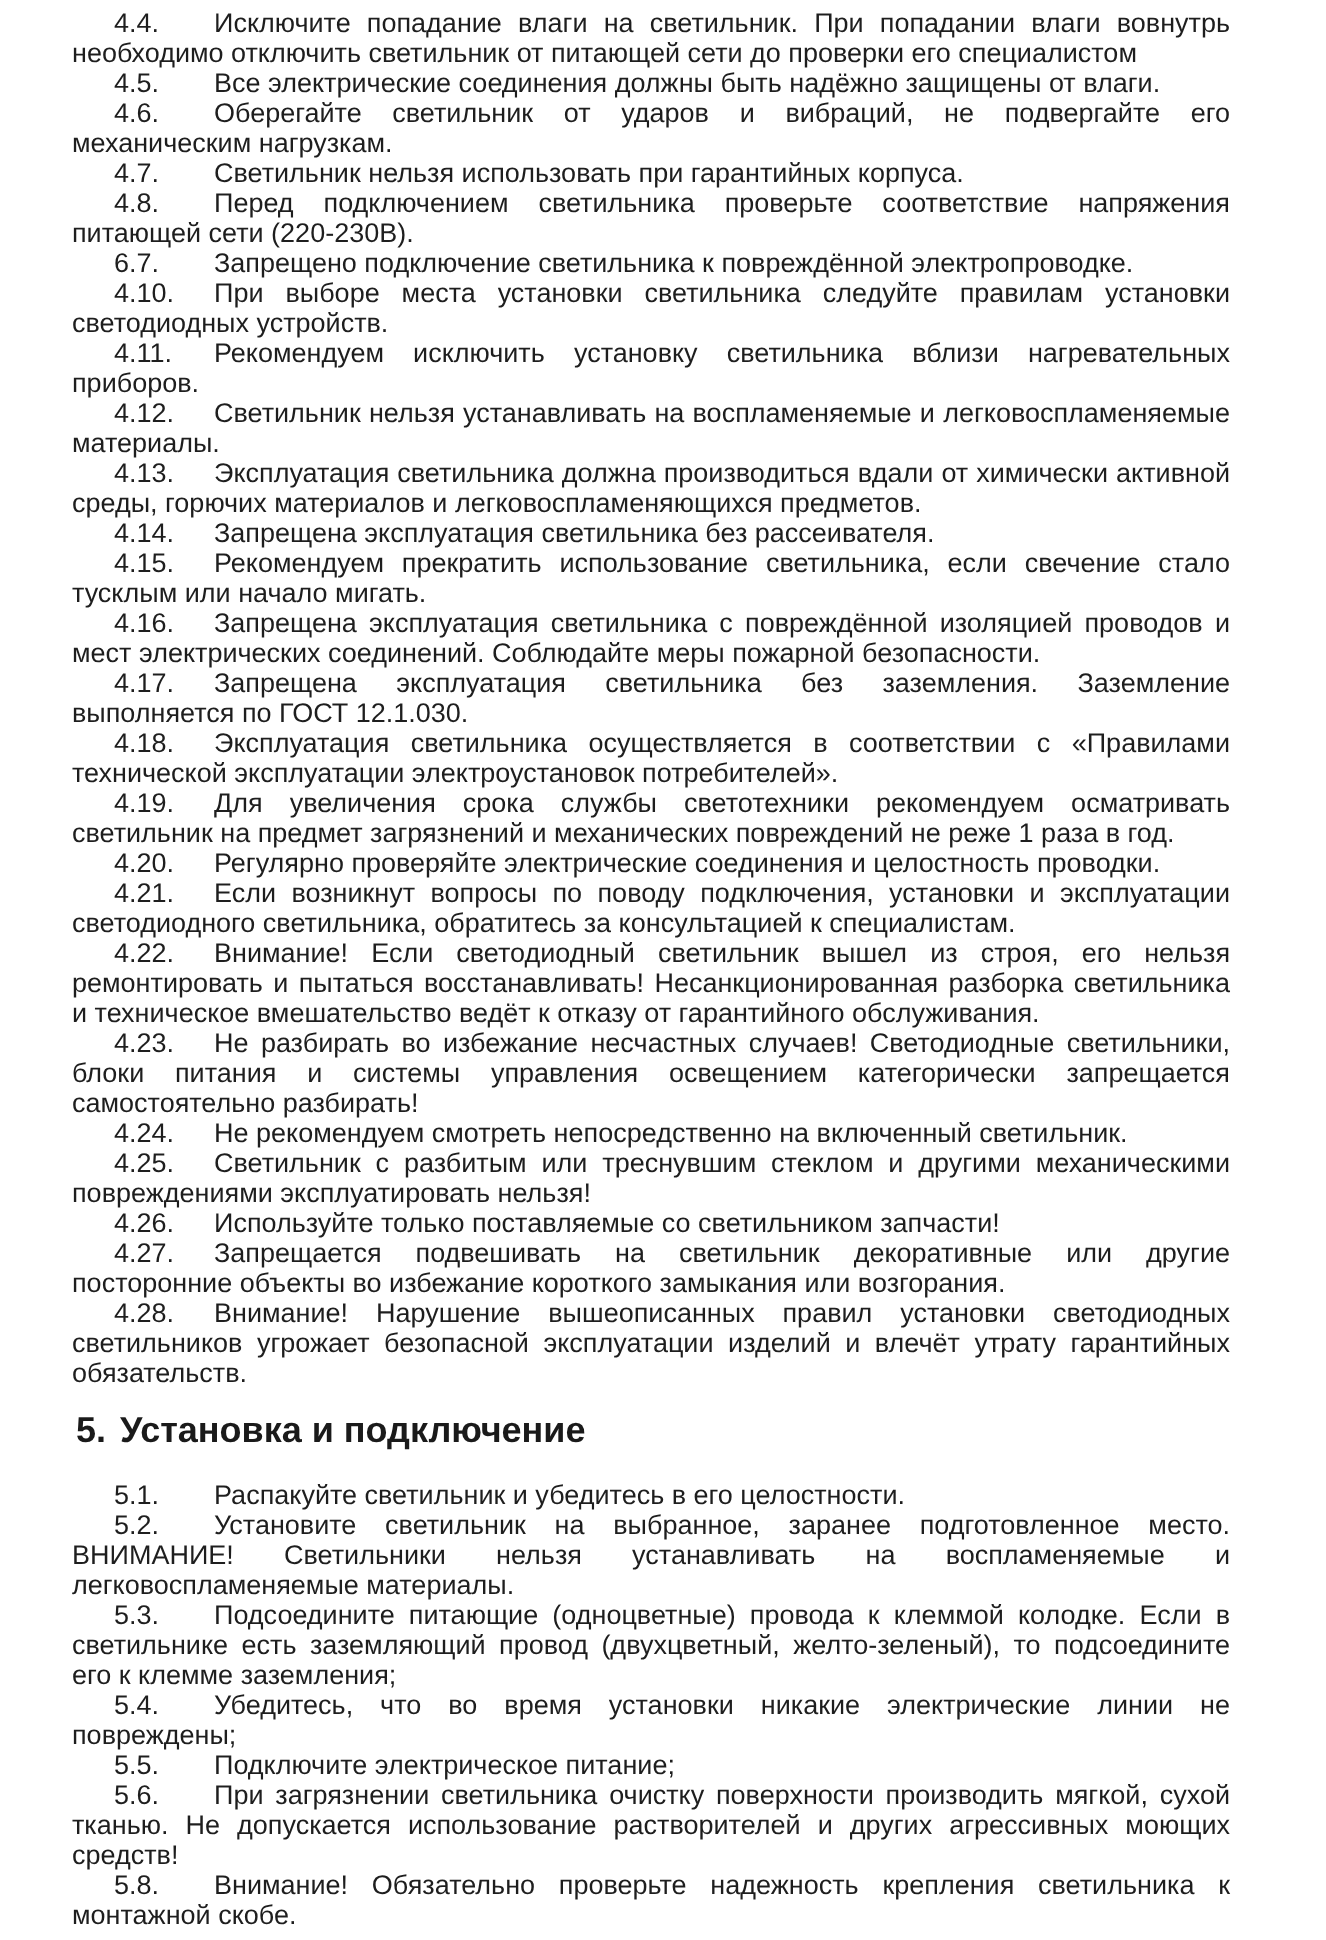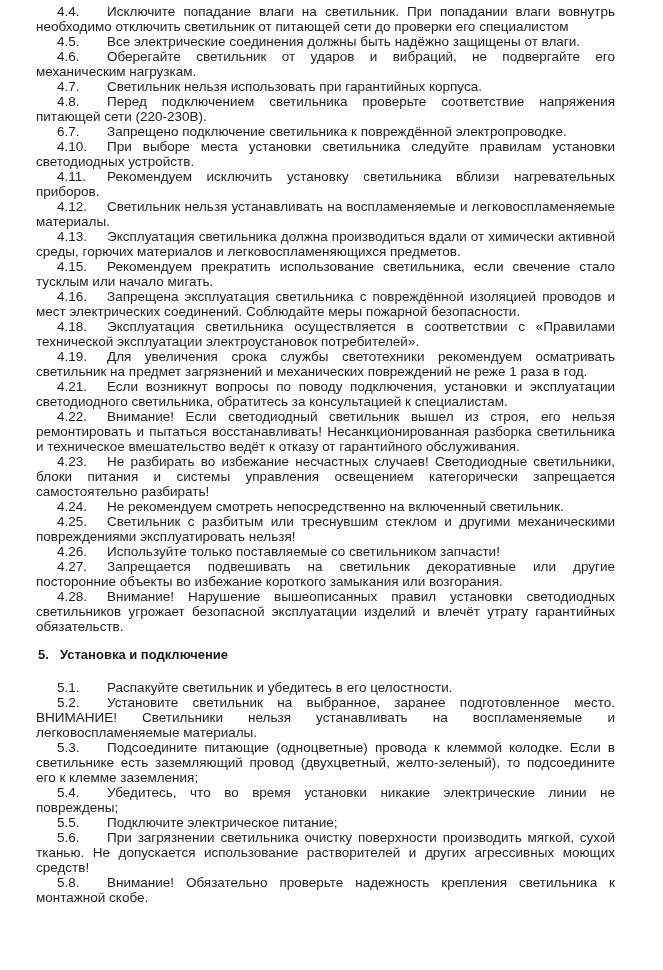--- a/index.html
+++ b/index.html
@@ -29,21 +29,21 @@
     text-indent: 21px;
   }
   .clause-num {
     display: inline-block;
     min-width: 50px;
     text-indent: 0;
   }
   h2.section-heading {
     margin: 12px 0 16px 0;
     padding: 0;
-    font-size: 13px;
+    font-size: 18px;
     line-height: 18px;
     font-weight: bold;
     color: #1a1a1a;
     text-align: left;
     text-indent: 2px;
   }
   .heading-num {
     display: inline-block;
     min-width: 22px;
     text-indent: 0;
@@ -58,24 +58,27 @@
       <p class="clause"><span class="clause-num">4.4.</span><span>Исключите попадание влаги на светильник. При попадании влаги вовнутрь необходимо отключить светильник от питающей сети до проверки его специалистом</span></p>
       <p class="clause"><span class="clause-num">4.5.</span><span>Все электрические соединения должны быть надёжно защищены от влаги.</span></p>
       <p class="clause"><span class="clause-num">4.6.</span><span>Оберегайте светильник от ударов и вибраций, не подвергайте его механическим нагрузкам.</span></p>
       <p class="clause"><span class="clause-num">4.7.</span><span>Светильник нельзя использовать при гарантийных корпуса.</span></p>
       <p class="clause"><span class="clause-num">4.8.</span><span>Перед подключением светильника проверьте соответствие напряжения питающей сети (220-230В).</span></p>
       <p class="clause"><span class="clause-num">6.7.</span><span>Запрещено подключение светильника к повреждённой электропроводке.</span></p>
       <p class="clause"><span class="clause-num">4.10.</span><span>При выборе места установки светильника следуйте правилам установки светодиодных устройств.</span></p>
       <p class="clause"><span class="clause-num">4.11.</span><span>Рекомендуем исключить установку светильника вблизи нагревательных приборов.</span></p>
       <p class="clause"><span class="clause-num">4.12.</span><span>Светильник нельзя устанавливать на воспламеняемые и легковоспламеняемые материалы.</span></p>
       <p class="clause"><span class="clause-num">4.13.</span><span>Эксплуатация светильника должна производиться вдали от химически активной среды, горючих материалов и легковоспламеняющихся предметов.</span></p>
+      <p class="clause"><span class="clause-num">4.14.</span><span>Запрещена эксплуатация светильника без рассеивателя.</span></p>
       <p class="clause"><span class="clause-num">4.15.</span><span>Рекомендуем прекратить использование светильника, если свечение стало тусклым или начало мигать.</span></p>
       <p class="clause"><span class="clause-num">4.16.</span><span>Запрещена эксплуатация светильника с повреждённой изоляцией проводов и мест электрических соединений. Соблюдайте меры пожарной безопасности.</span></p>
+      <p class="clause"><span class="clause-num">4.17.</span><span>Запрещена эксплуатация светильника без заземления. Заземление выполняется по ГОСТ 12.1.030.</span></p>
       <p class="clause"><span class="clause-num">4.18.</span><span>Эксплуатация светильника осуществляется в соответствии с «Правилами технической эксплуатации электроустановок потребителей».</span></p>
       <p class="clause"><span class="clause-num">4.19.</span><span>Для увеличения срока службы светотехники рекомендуем осматривать светильник на предмет загрязнений и механических повреждений не реже 1 раза в год.</span></p>
+      <p class="clause"><span class="clause-num">4.20.</span><span>Регулярно проверяйте электрические соединения и целостность проводки.</span></p>
       <p class="clause"><span class="clause-num">4.21.</span><span>Если возникнут вопросы по поводу подключения, установки и эксплуатации светодиодного светильника, обратитесь за консультацией к специалистам.</span></p>
       <p class="clause"><span class="clause-num">4.22.</span><span>Внимание! Если светодиодный светильник вышел из строя, его нельзя ремонтировать и пытаться восстанавливать! Несанкционированная разборка светильника и техническое вмешательство ведёт к отказу от гарантийного обслуживания.</span></p>
       <p class="clause"><span class="clause-num">4.23.</span><span>Не разбирать во избежание несчастных случаев! Светодиодные светильники, блоки питания и системы управления освещением категорически запрещается самостоятельно разбирать!</span></p>
       <p class="clause"><span class="clause-num">4.24.</span><span>Не рекомендуем смотреть непосредственно на включенный светильник.</span></p>
       <p class="clause"><span class="clause-num">4.25.</span><span>Светильник с разбитым или треснувшим стеклом и другими механическими повреждениями эксплуатировать нельзя!</span></p>
       <p class="clause"><span class="clause-num">4.26.</span><span>Используйте только поставляемые со светильником запчасти!</span></p>
       <p class="clause"><span class="clause-num">4.27.</span><span>Запрещается подвешивать на светильник декоративные или другие посторонние объекты во избежание короткого замыкания или возгорания.</span></p>
       <p class="clause"><span class="clause-num">4.28.</span><span>Внимание! Нарушение вышеописанных правил установки светодиодных светильников угрожает безопасной эксплуатации изделий и влечёт утрату гарантийных обязательств.</span></p>
     </div>
 

